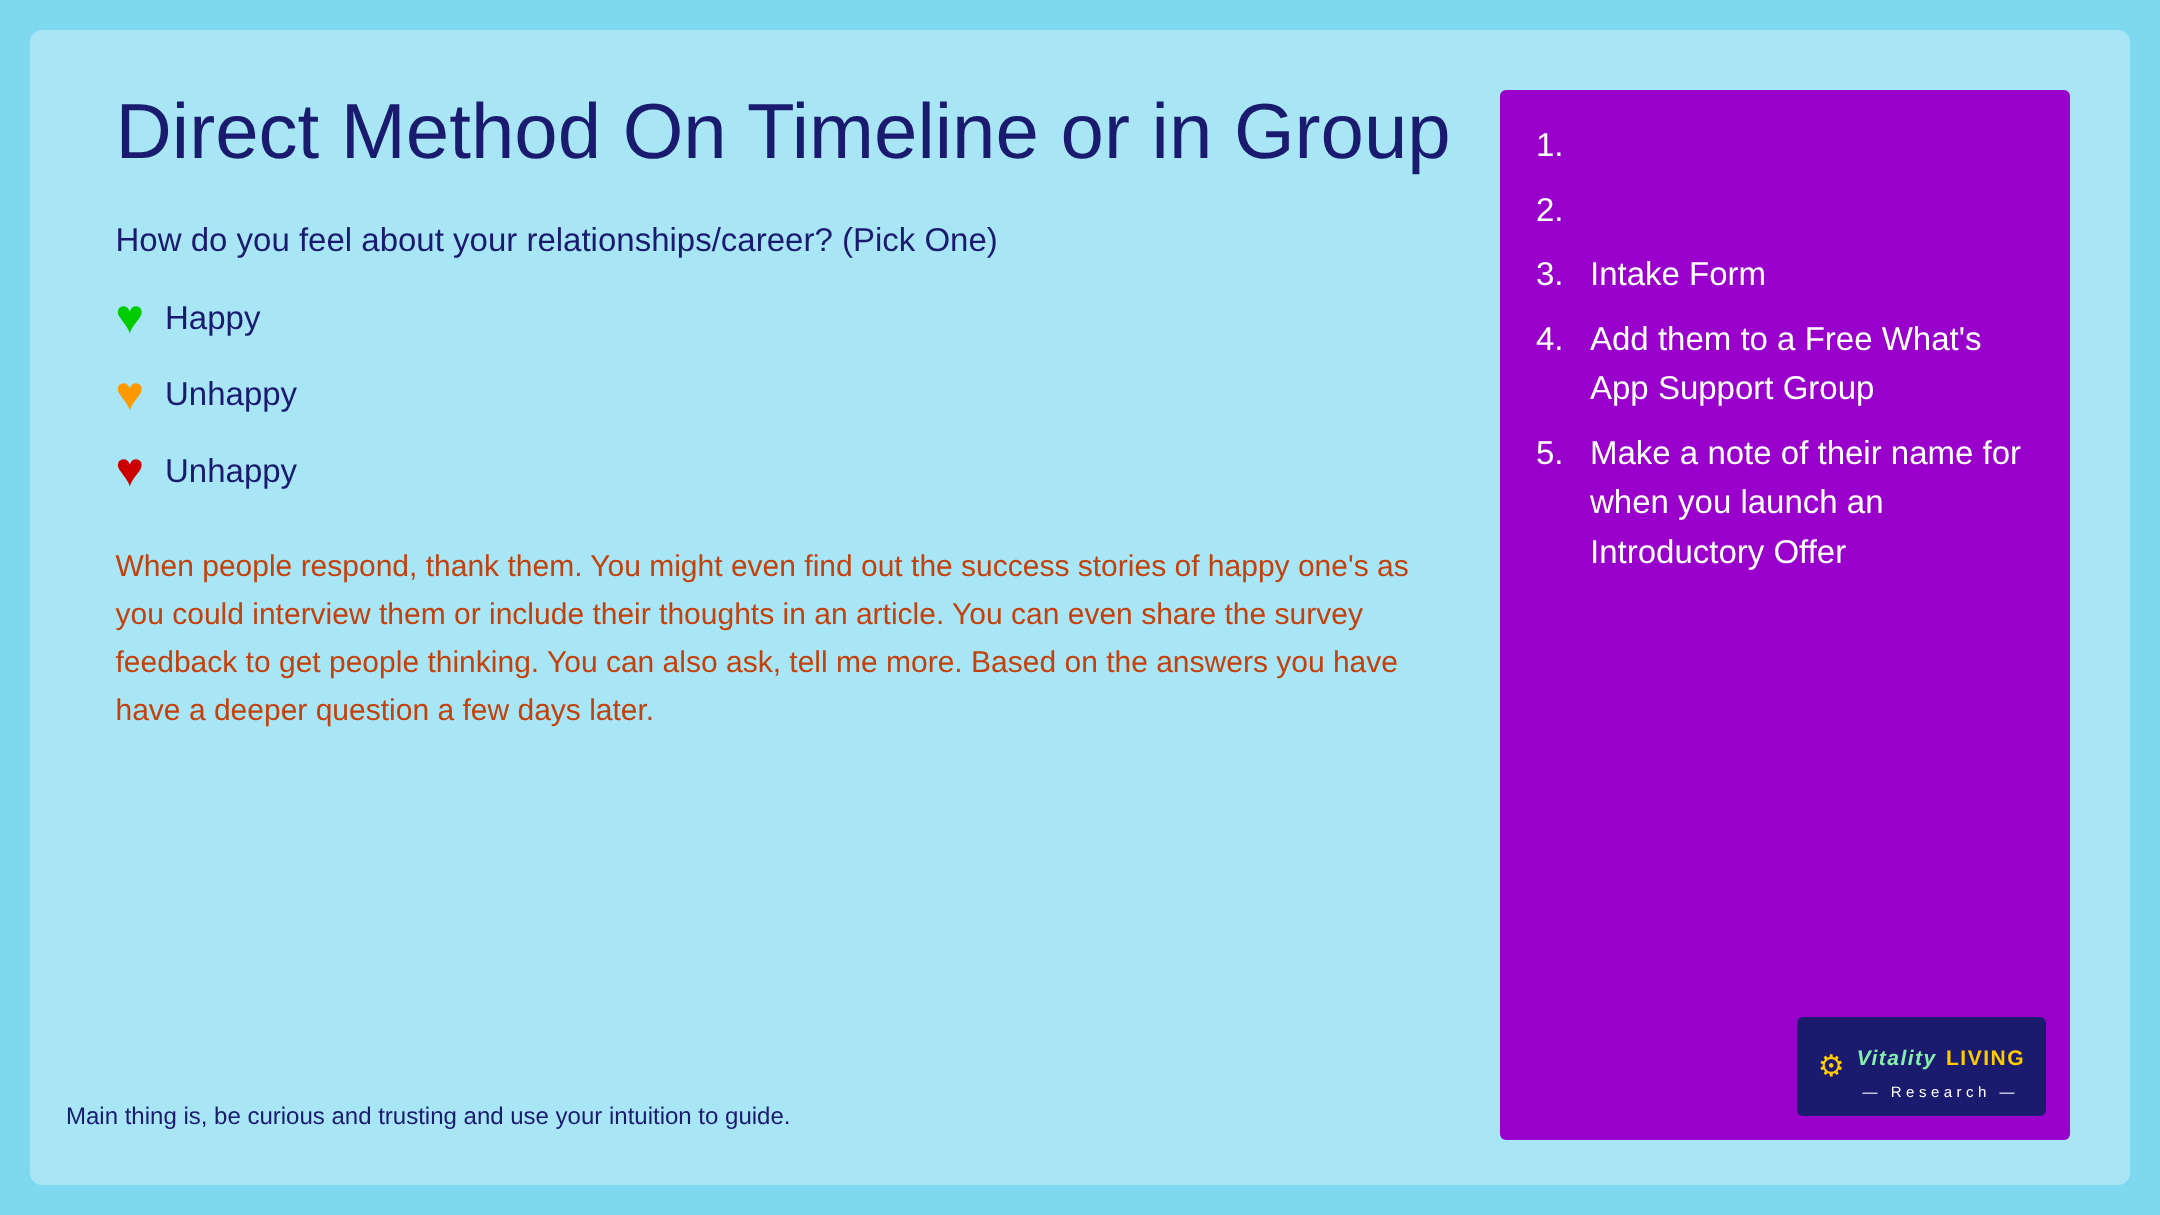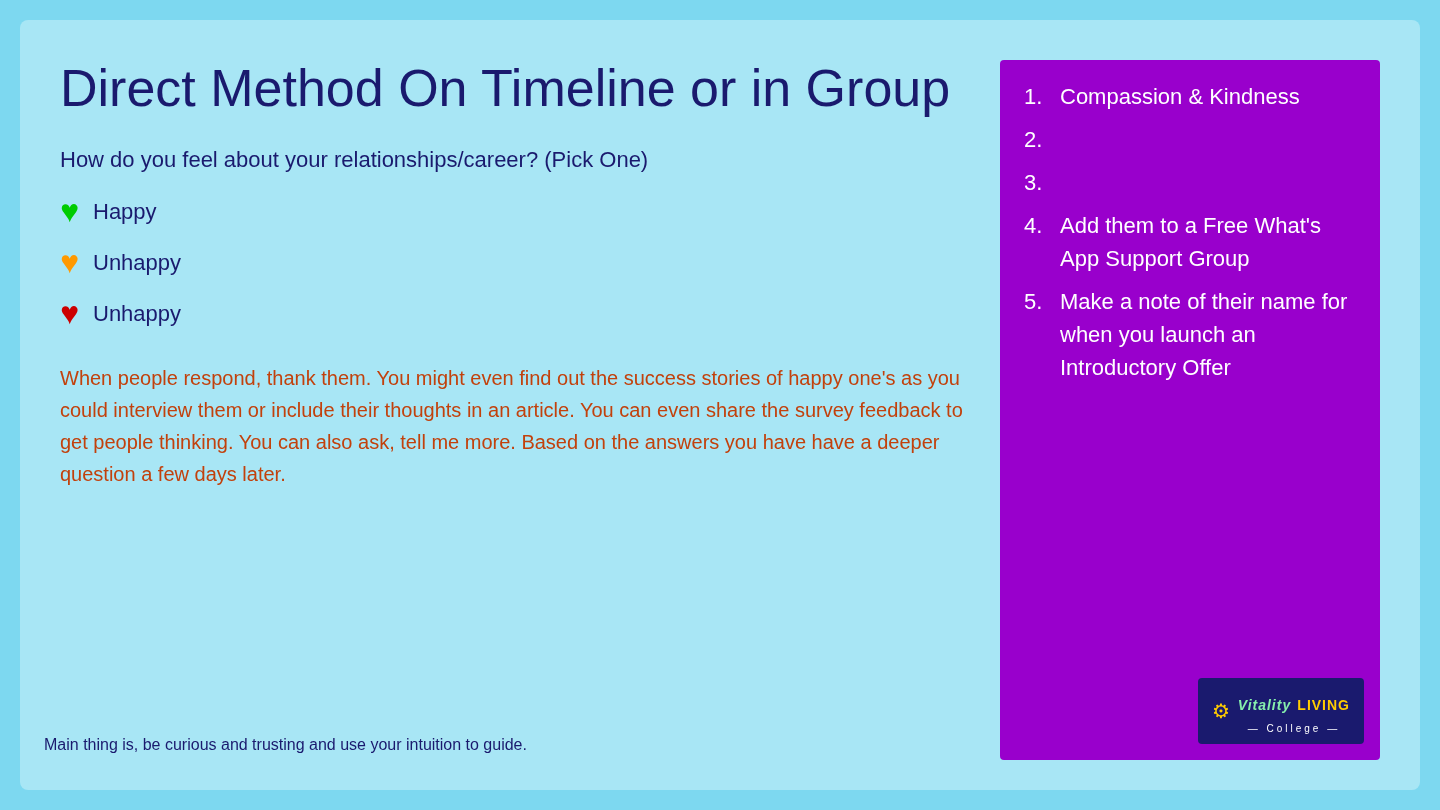--- a/index.html
+++ b/index.html
@@ -19,20 +19,21 @@
       background: #a8e6f5;
       border-radius: 8px;
       display: flex;
       position: relative;
       padding: 40px 40px 30px 40px;
     }
 
     .left-content {
       flex: 1;
       padding-right: 30px;
+      margin-left: 17px;
     }
 
     .title {
       font-size: 52px;
       font-weight: 300;
       color: #1a1a6e;
       margin-bottom: 30px;
       line-height: 1.1;
     }
 
@@ -174,45 +175,45 @@
 
     <p class="body-text">When people respond, thank them.  You might even find out the success stories of happy one's as you could interview them or include their thoughts in an article. You can even share the survey feedback to get people thinking. You can also ask, tell me more. Based on the answers you have have a deeper question a few days later.</p>
 
     <p class="footer-text">Main thing is, be curious and trusting and use your intuition to guide.</p>
   </div>
 
   <div class="right-panel">
 
     <div class="list-item">
       <span class="list-number">1.</span>
-      <span class="list-text">Compassion &amp; Kindness</span>
     </div>
 
     <div class="list-item">
       <span class="list-number">2.</span>
     </div>
 
     <div class="list-item">
       <span class="list-number">3.</span>
+      <span class="list-text">Intake Form</span>
     </div>
 
     <div class="list-item">
       <span class="list-number">4.</span>
       <span class="list-text">Add them to a  Free What's App Support Group</span>
     </div>
 
     <div class="list-item">
       <span class="list-number">5.</span>
       <span class="list-text">Make a note of their name for when you launch an Introductory Offer</span>
     </div>
 
     <div class="logo-area">
       <span class="logo-icon">⚙</span>
       <div>
         <span class="logo-text-vitality">Vitality</span>
         <span class="logo-text-living">LIVING</span>
-        <span class="logo-text-college">— College —</span>
+        <span class="logo-text-college">— Research —</span>
       </div>
     </div>
 
   </div>
 
 </div>
 
 </body></html>

